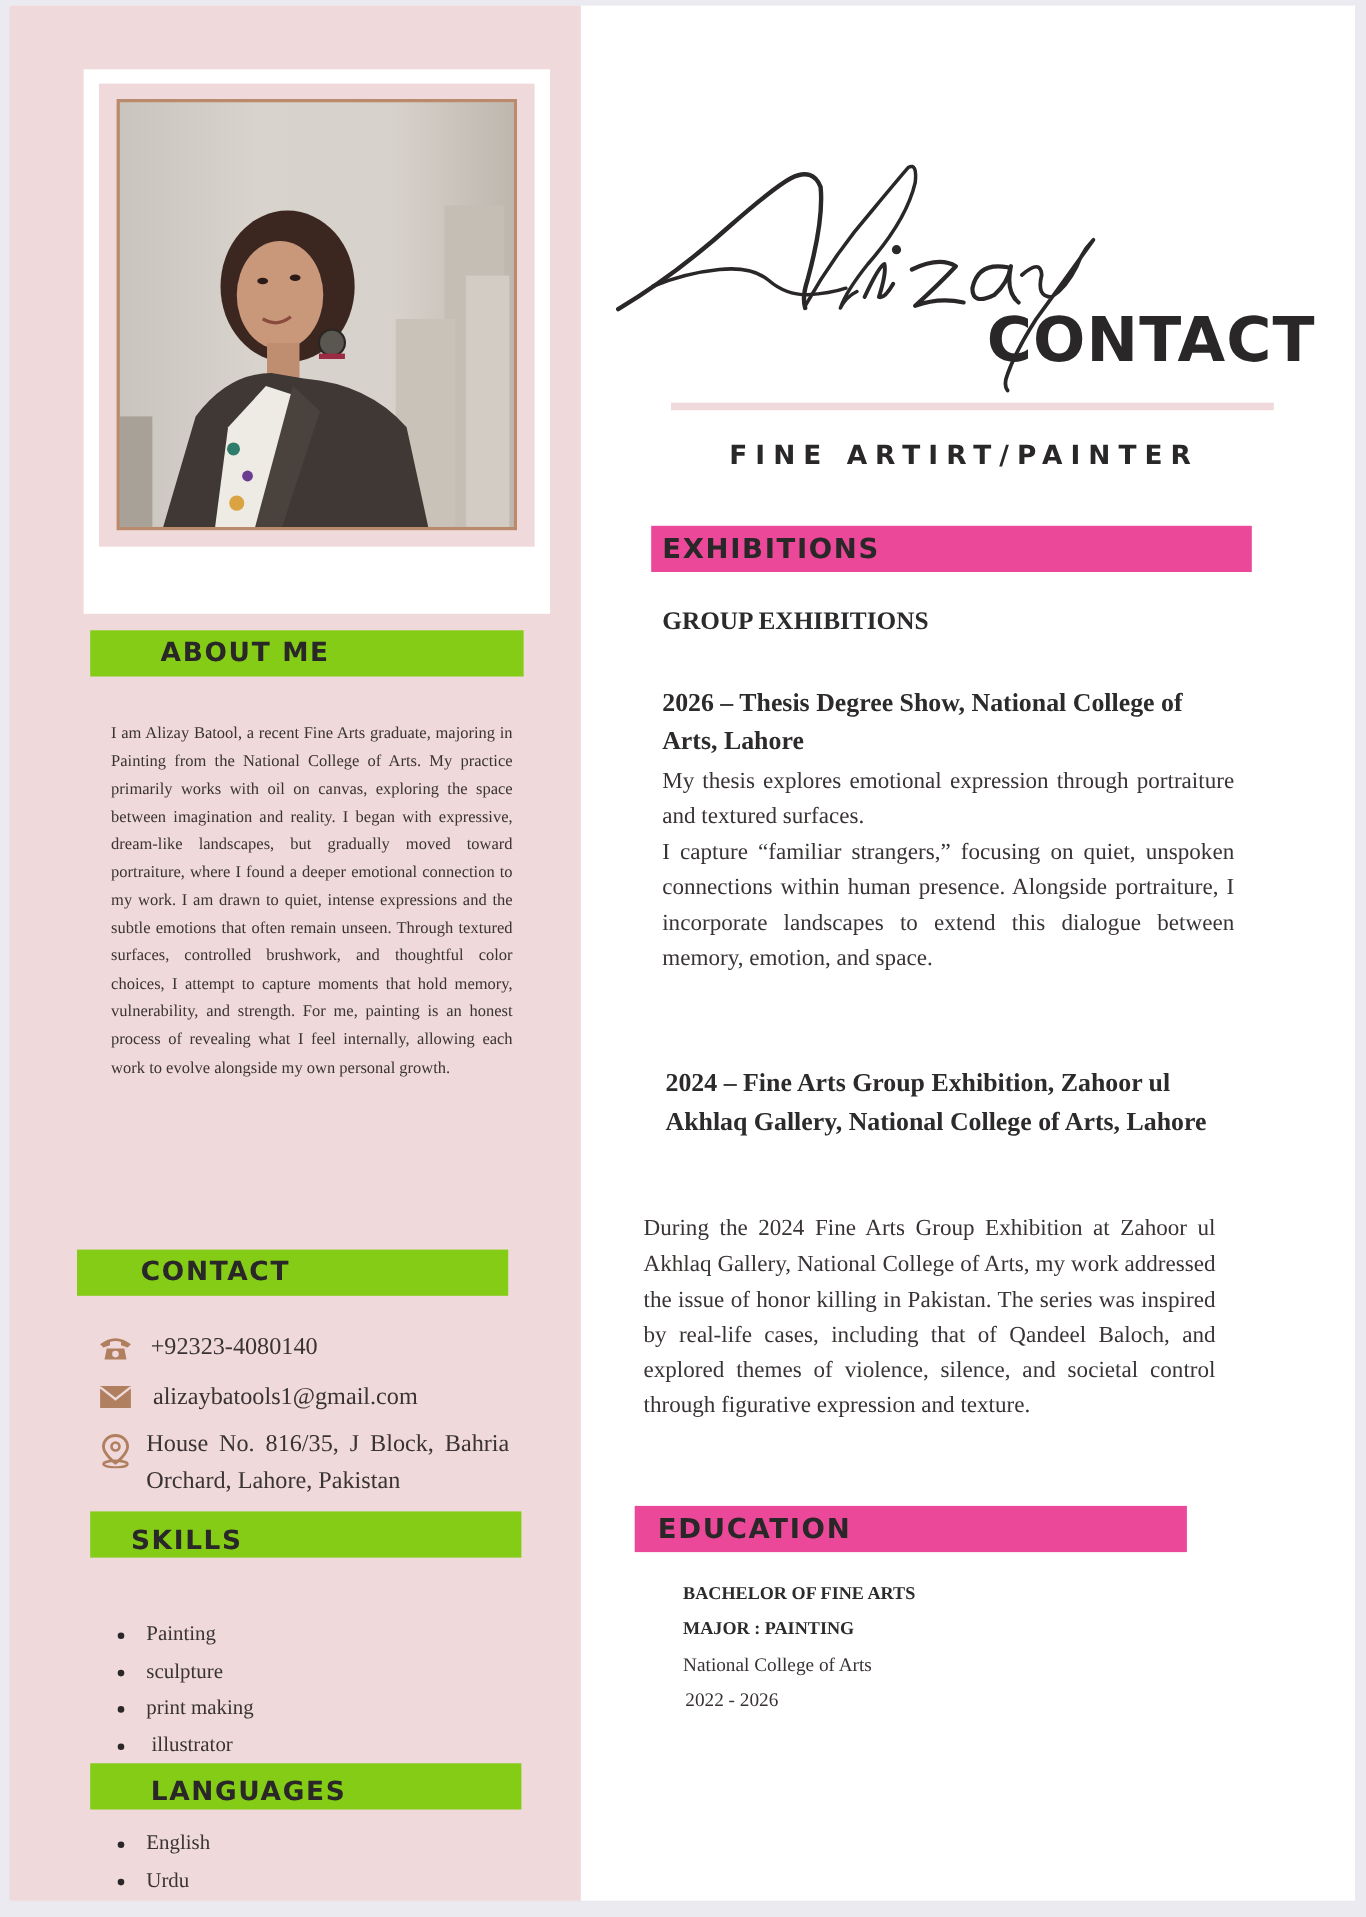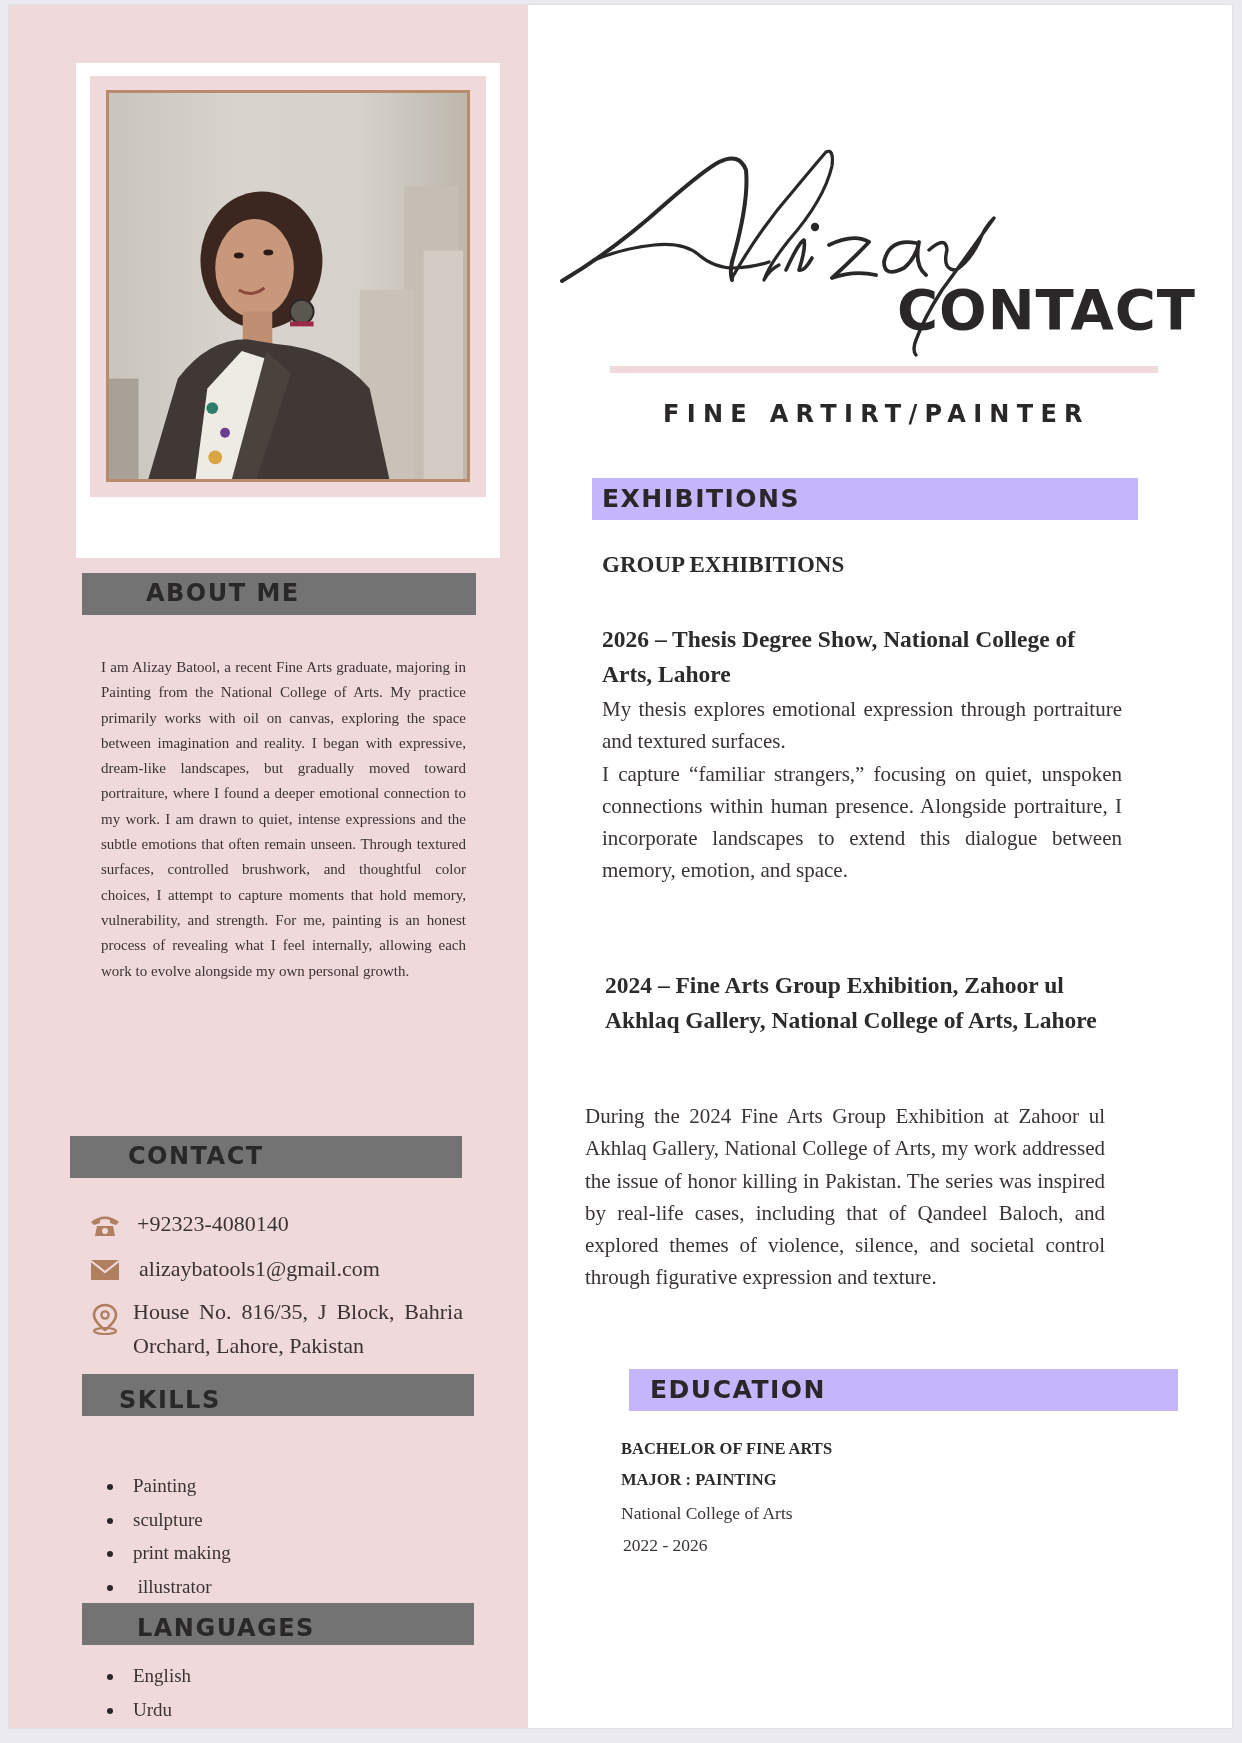--- a/index.html
+++ b/index.html
@@ -10,40 +10,40 @@
   .sidebar { position: absolute; left: 0; top: 0; width: 519px; height: 1723px; background: #efd9db; }
 
   
   .photo-frame { position: absolute; left: 67px; top: 58px; width: 424px; height: 495px; background: #ffffff; }
   .photo-mat { position: absolute; left: 14px; top: 13px; width: 396px; height: 421px; background: #efd9db; }
   .photo { position: absolute; left: 16px; top: 14px; width: 364px; height: 392px; border: 3px solid #b98a6c;
            background: linear-gradient(90deg, #c9c4bd 0%, #d8d3cd 35%, #d6d1ca 70%, #bdb7ae 100%); overflow: hidden; }
   .photo svg { position: absolute; left: 0; top: 0; width: 100%; height: 100%; }
 
   
-  .side-head { position: absolute; background: #737373; height: 42px; }
+  .side-head { position: absolute; background: #84cc16; height: 42px; }
   .side-head span { position: absolute; top: 6px; font-family: "DejaVu Sans", sans-serif; font-weight: bold; font-size: 24px; letter-spacing: 1.5px; color: #2a2728; }
 
   .about-text { position: absolute; left: 92px; top: 650px; width: 365px; font-size: 15px; line-height: 25.3px; text-align: justify; color: #3a3334; font-family: "Liberation Serif", serif; }
 
   .contact-row { position: absolute; left: 78px; display: flex; align-items: flex-start; }
   .contact-row .ico { width: 36px; height: 28px; display: flex; justify-content: center; }
   .contact-row .txt { font-family: "Liberation Serif", serif; font-size: 22px; color: #3a3334; line-height: 33px; }
 
   .bullet-list { position: absolute; left: 92px; list-style: none; }
   .bullet-list li { font-family: "Liberation Serif", serif; font-size: 19px; color: #3a3334; height: 33.6px; line-height: 30px; position: relative; padding-left: 32px; }
   .bullet-list li::before { content: ""; position: absolute; left: 6px; top: 13px; width: 6px; height: 6px; border-radius: 50%; background: #2a2728; }
 
   
   .signature { position: absolute; left: 545px; top: 125px; width: 530px; height: 240px; }
   .surname { position: absolute; left: 888px; top: 272px; font-family: "DejaVu Sans", sans-serif; font-weight: bold; font-size: 56px; letter-spacing: 1px; color: #2a2728; }
   .name-rule { position: absolute; left: 601px; top: 361px; width: 548px; height: 7px; background: #efd9db; }
   .role { position: absolute; left: 654px; top: 395px; font-family: "DejaVu Sans", sans-serif; font-weight: bold; font-size: 24px; letter-spacing: 7.3px; color: #2a2728; }
 
-  .main-head { position: absolute; background: #c4b5fd; height: 42px; }
+  .main-head { position: absolute; background: #ec4899; height: 42px; }
   .main-head span { position: absolute; top: 6px; left: 10px; font-family: "DejaVu Sans", sans-serif; font-weight: bold; font-size: 25px; letter-spacing: 1.5px; color: #2a2728; }
 
   .group-title { position: absolute; left: 593px; top: 547px; font-family: "Liberation Serif", serif; font-weight: bold; font-size: 23px; color: #2c2a2a; }
   .ex-title { position: absolute; width: 520px; font-family: "Liberation Serif", serif; font-weight: bold; font-size: 23.5px; line-height: 34.5px; color: #2c2a2a; }
   .ex-desc { position: absolute; width: 520px; font-family: "Liberation Serif", serif; font-size: 21px; line-height: 32.3px; text-align: justify; color: #3a3334; }
 
   .edu-line { position: absolute; left: 612px; font-family: "Liberation Serif", serif; color: #2c2a2a; }
   .edu-bold { font-weight: bold; font-size: 16.5px; }
   .edu-reg { font-size: 17.5px; color: #3a3334; }
 </style>
@@ -180,21 +180,21 @@
 
   <div class="ex-title" style="left:593px; top:617px; width:500px;">2026 – Thesis Degree Show, National College of Arts, Lahore</div>
   <div class="ex-desc" style="left:593px; top:688px;">
     <div>My thesis explores emotional expression through portraiture and textured surfaces.</div>
     <div>I capture “familiar strangers,” focusing on quiet, unspoken connections within human presence. Alongside portraiture, I incorporate landscapes to extend this dialogue between memory, emotion, and space.</div>
   </div>
 
   <div class="ex-title" style="left:596px; top:963px;">2024 – Fine Arts Group Exhibition, Zahoor ul Akhlaq Gallery, National College of Arts, Lahore</div>
   <div class="ex-desc" style="left:576px; top:1095px;">During the 2024 Fine Arts Group Exhibition at Zahoor ul Akhlaq Gallery, National College of Arts, my work addressed the issue of honor killing in Pakistan. The series was inspired by real-life cases, including that of Qandeel Baloch, and explored themes of violence, silence, and societal control through figurative expression and texture.</div>
 
-  <div class="main-head" style="left:620px; top:1364px; width:549px;">
+  <div class="main-head" style="left:568px; top:1364px; width:502px;">
     <span style="left:21px;">EDUCATION</span>
   </div>
   <div class="edu-line edu-bold" style="top:1434px;">BACHELOR OF FINE ARTS</div>
   <div class="edu-line edu-bold" style="top:1465px;">MAJOR : PAINTING</div>
   <div class="edu-line edu-reg" style="top:1498px;">National College of Arts</div>
   <div class="edu-line edu-reg" style="top:1530px; left:614px;">2022 - 2026</div>
 
 </div>
 
 </body></html>

